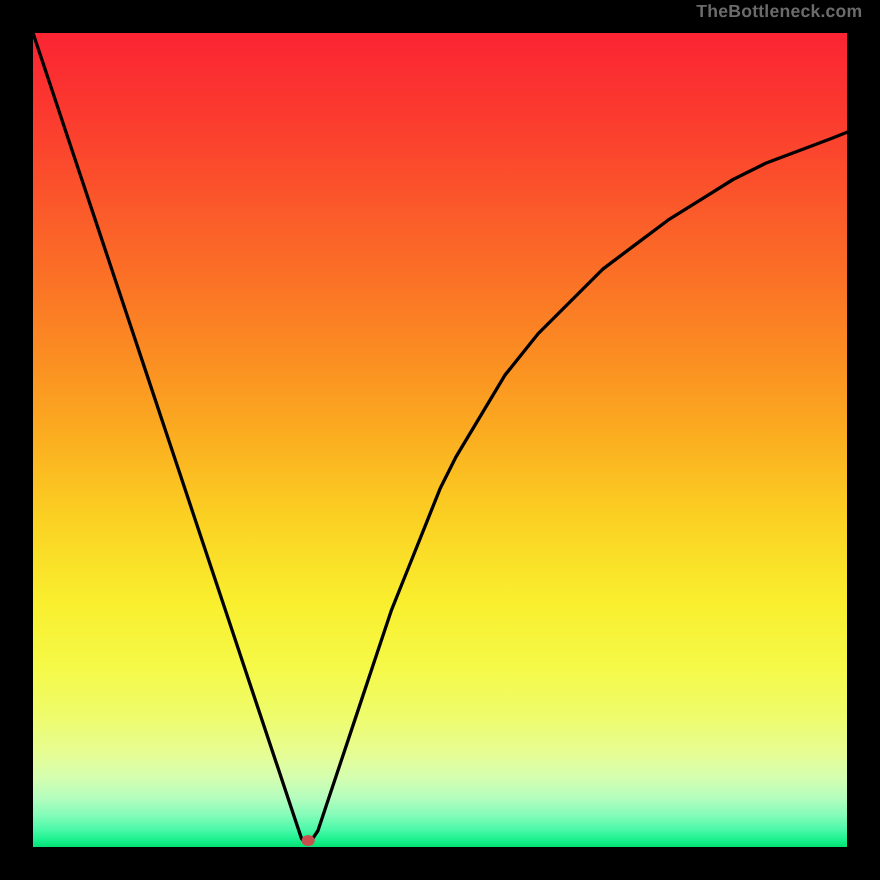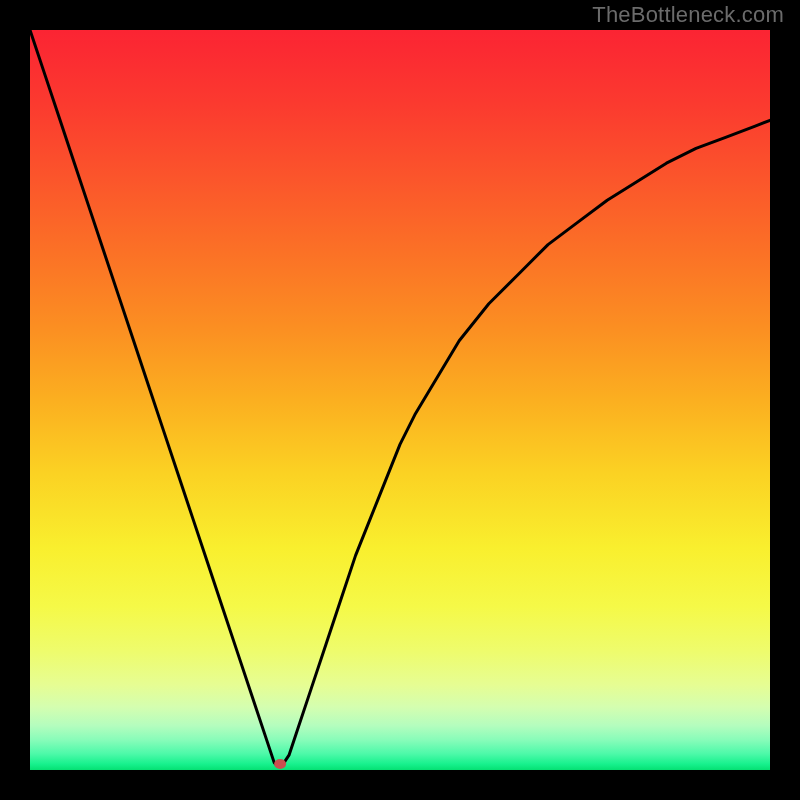--- a/index.html
+++ b/index.html
@@ -15,22 +15,22 @@
     position: relative;
     width: 800px;
     height: 800px;
     background: #000;
   }
   .watermark {
     position: absolute;
     top: 2px;
     right: 16px;
     color: #6b6b6b;
-    font-size: 22px;
-    font-weight: 400;
+    font-size: 16px;
+    font-weight: 700;
     letter-spacing: 0.2px;
     z-index: 5;
   }
   .plot-wrap {
     position: absolute;
     left: 30px;
     top: 30px;
     width: 740px;
     height: 740px;
   }

